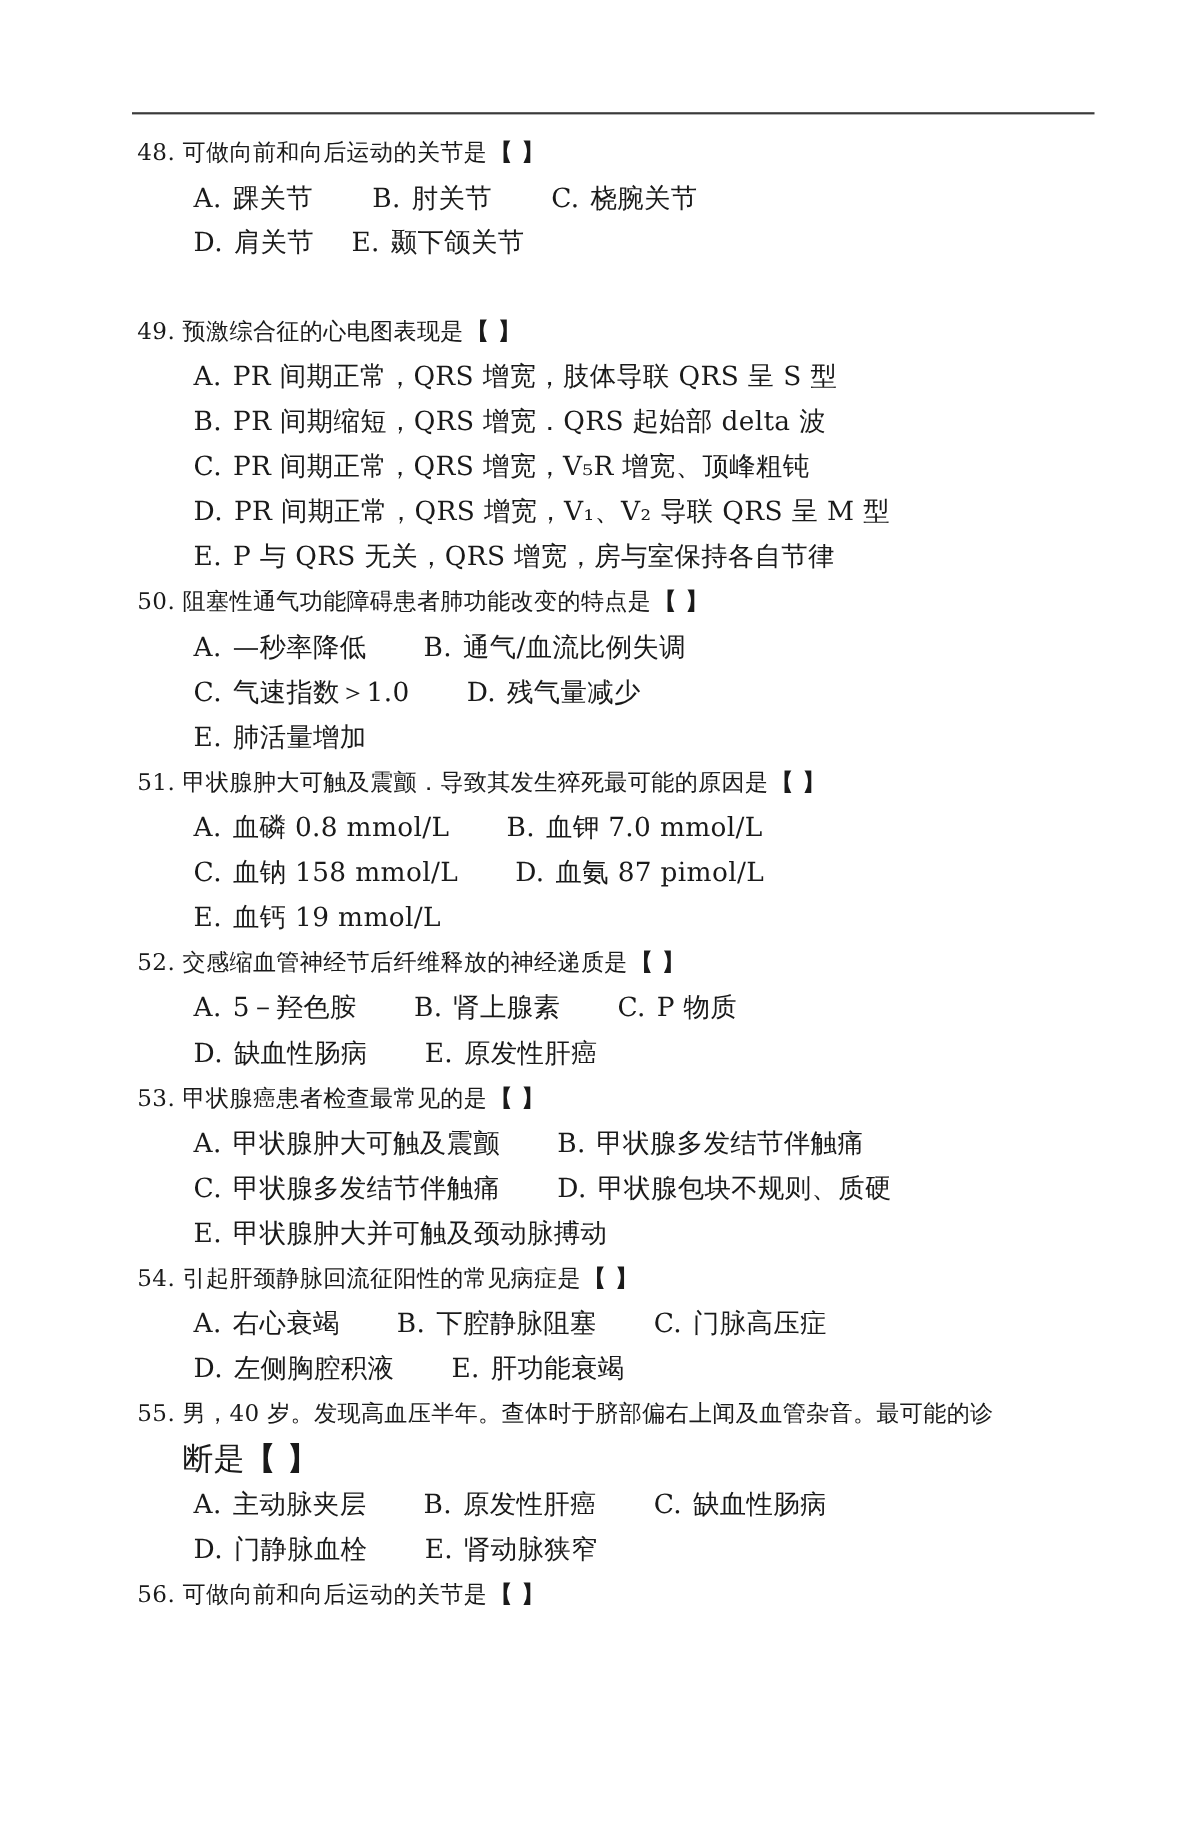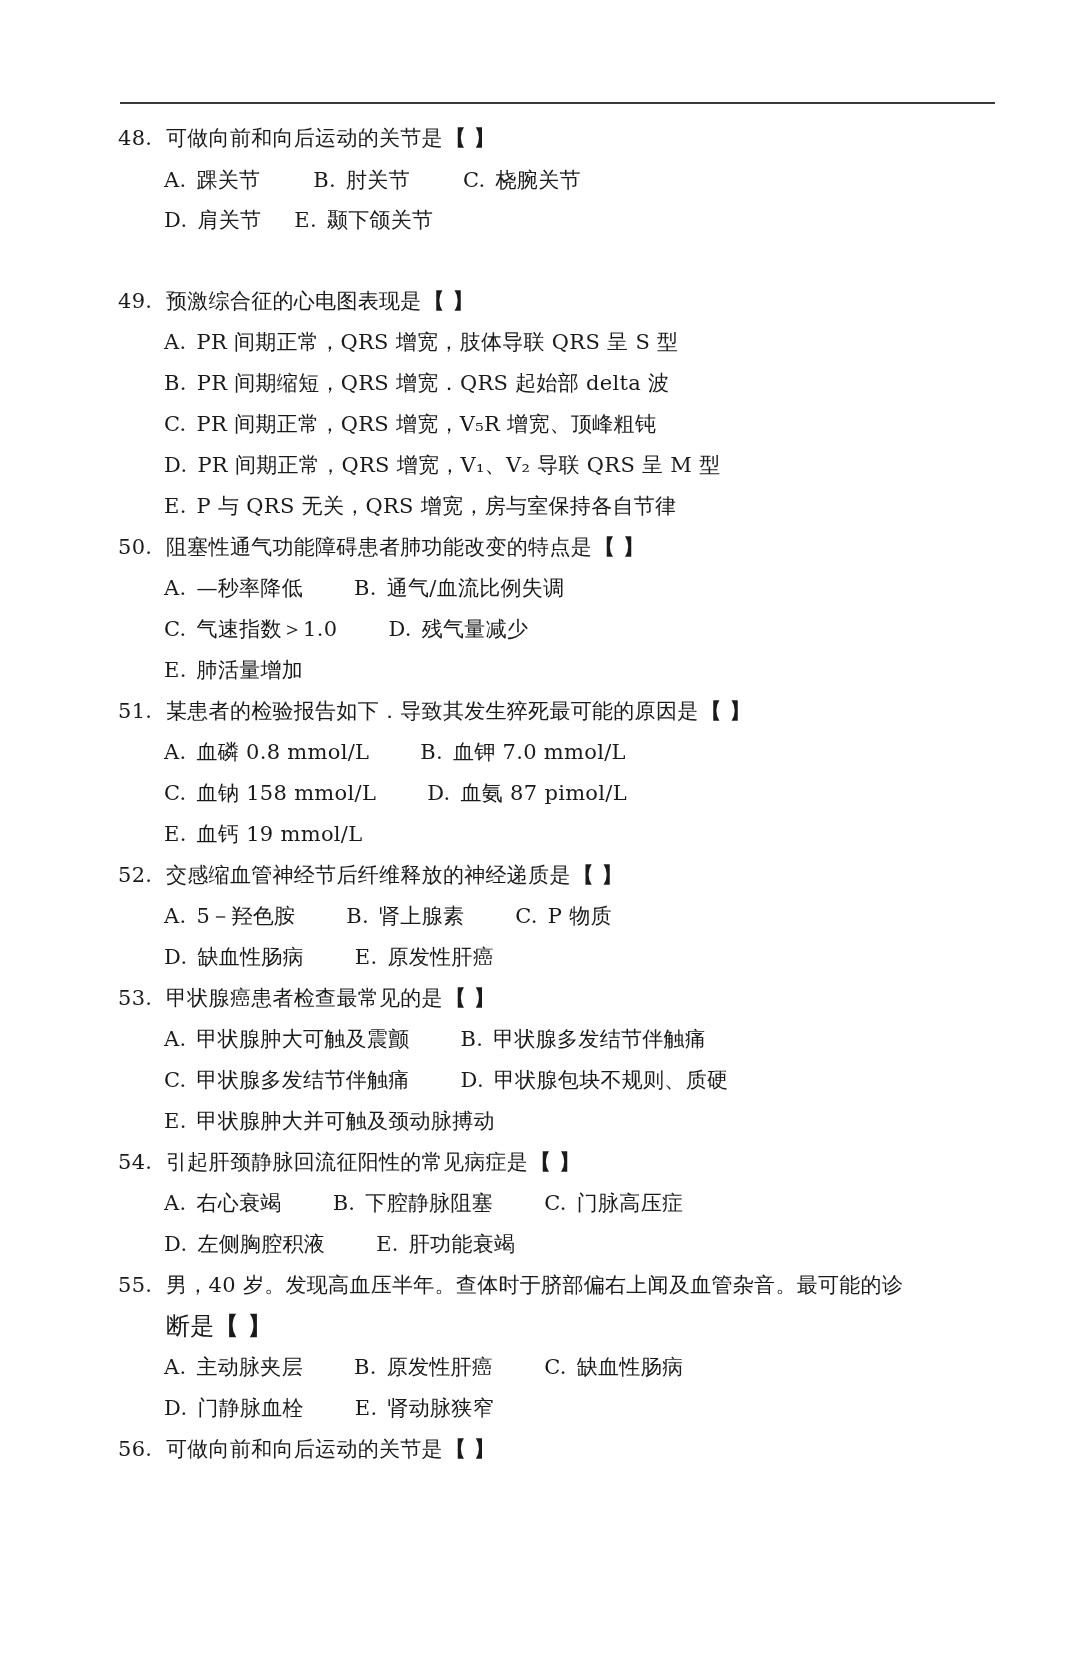--- a/index.html
+++ b/index.html
@@ -10,26 +10,26 @@
   }
   .rule {
     position: absolute; left: 120px; top: 102px; width: 875px; height: 2px;
     background: #3a3a3a;
   }
   .page { position: absolute; left: 0; top: 0; width: 1080px; }
   .q {
     position: absolute; left: 118px; font-size: 21px; line-height: 28px;
     white-space: nowrap; letter-spacing: 0.3px;
   }
-  .q .num { display: inline-block; width: 48px; }
+  .q .num { display: inline-block; width: 48px; text-align: center; }
   .q .stem { }
   .q .bracket { font-weight: bold; margin-left: 2px; }
-  .cont { position: absolute; left: 166px; font-size: 24px; line-height: 28px; white-space: nowrap; letter-spacing: 0.3px; }
+  .cont { position: absolute; left: 166px; font-size: 28px; line-height: 28px; white-space: nowrap; letter-spacing: 0.3px; }
   .opt-line {
-    position: absolute; left: 164px; font-size: 21px; line-height: 28px;
+    position: absolute; left: 176px; font-size: 24px; line-height: 28px;
     white-space: nowrap; letter-spacing: 0.3px;
   }
   .opt { display: inline-block; margin-right: 44px; }
   .opt .letter { margin-right: 10px; }
 </style>
 </head>
 <body>
 
 <div class="page">
   <div class="rule"></div>
@@ -75,21 +75,21 @@
   </div>
   <div class="opt-line" style="top:615px">
     <span class="opt"><span class="letter">C.</span><span>气速指数＞1.0</span></span>
     <span class="opt"><span class="letter">D.</span><span>残气量减少</span></span>
   </div>
   <div class="opt-line" style="top:656px">
     <span class="opt"><span class="letter">E.</span><span>肺活量增加</span></span>
   </div>
 
   <div class="q" style="top:697px">
-    <span class="num">51.</span><span class="stem">某患者的检验报告如下．导致其发生猝死最可能的原因是</span><span class="bracket">【    】</span>
+    <span class="num">51.</span><span class="stem">甲状腺肿大可触及震颤．导致其发生猝死最可能的原因是</span><span class="bracket">【    】</span>
   </div>
   <div class="opt-line" style="top:738px">
     <span class="opt"><span class="letter">A.</span><span>血磷 0.8 mmol/L</span></span>
     <span class="opt"><span class="letter">B.</span><span>血钾 7.0 mmol/L</span></span>
   </div>
   <div class="opt-line" style="top:779px">
     <span class="opt"><span class="letter">C.</span><span>血钠 158 mmol/L</span></span>
     <span class="opt"><span class="letter">D.</span><span>血氨 87 pimol/L</span></span>
   </div>
   <div class="opt-line" style="top:820px">

